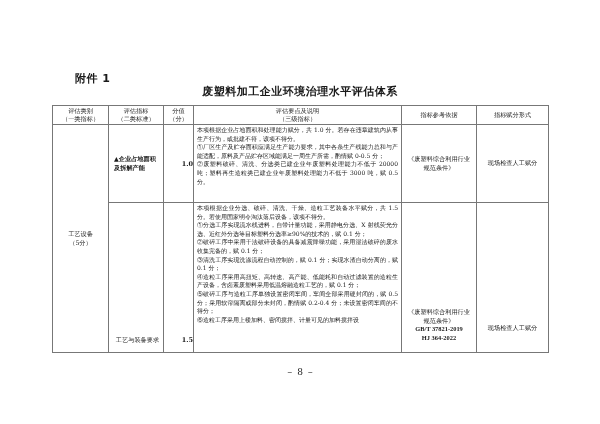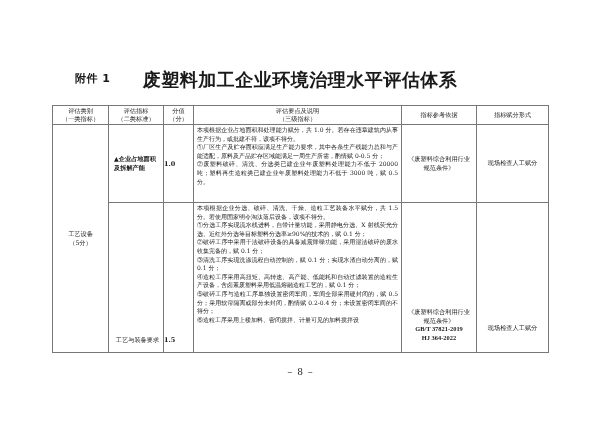--- a/index.html
+++ b/index.html
@@ -1,30 +1,30 @@
 <!DOCTYPE html>
 <html><head>
 <meta charset="utf-8">
 <style>
   html, body { margin: 0; padding: 0; background: #ffffff; }
   body { width: 600px; height: 424px; position: relative; overflow: hidden;
          font-family: "DejaVu Serif", "Liberation Serif", serif; color: #1a1a1a; }
   .attach { position: absolute; left: 45px; top: 71px; font-size: 11px; font-weight: bold;
             font-family: "DejaVu Sans", sans-serif; letter-spacing: 0.5px; padding-left: 30px; }
-  .title { position: absolute; left: 0; width: 600px; top: 68px; text-align: center;
-           font-size: 18px; font-weight: bold; letter-spacing: 0.5px; }
+  .title { position: absolute; left: 0; width: 600px; top: 84px; text-align: center;
+           font-size: 11px; font-weight: bold; letter-spacing: 0.5px; }
   table { position: absolute; left: 52px; top: 105px; border-collapse: collapse;
           table-layout: fixed; width: 496px; }
   td, th { border: 1px solid #777; padding: 0; vertical-align: middle; }
   th { font-family: "DejaVu Sans", sans-serif; font-weight: normal; font-size: 6.2px;
        line-height: 8px; height: 18px; text-align: center; color: #222; }
   .cat, .ind, .ref, .form { font-size: 6.2px; line-height: 8.5px; text-align: center; }
   .ind { font-weight: bold; text-align: left; padding-left: 5px; padding-right: 2px; }
   .ind2 { font-weight: normal; text-align: center; }
-  .score { font-size: 6.5px; font-weight: bold; text-align: left; }
+  .score { font-size: 6.5px; font-weight: bold; text-align: right; }
   .desc { font-size: 6px; line-height: 8.6px; padding: 1px 3px 0 3px; vertical-align: top;
           text-align: justify; overflow: hidden; }
   .desc p { margin: 0; }
   .ref .std { font-weight: bold; font-family: "Liberation Serif", serif; font-size: 6.4px; }
   .row1 { height: 78px; }
   .row2 { height: 150px; }
   .row2 .ind, .row2 .score { vertical-align: bottom; padding-bottom: 8px; margin-top: 12px; }
   .row2 .ref { vertical-align: bottom; padding-bottom: 10px; }
   .row2 .form { vertical-align: bottom; padding-bottom: 20px; }
   .pagenum { position: absolute; left: 0; width: 600px; top: 366px; text-align: center;

